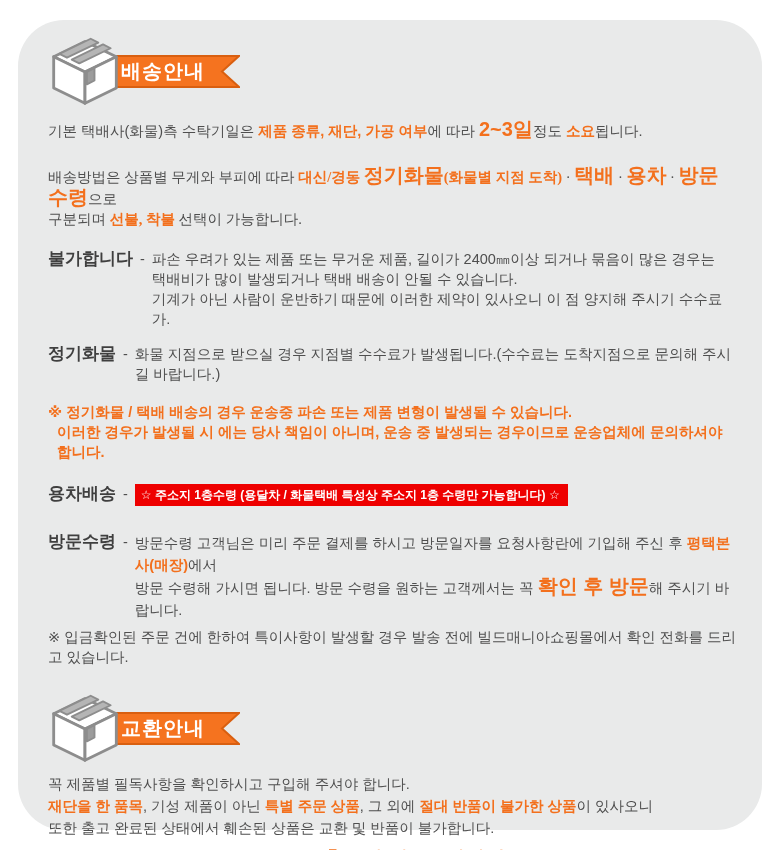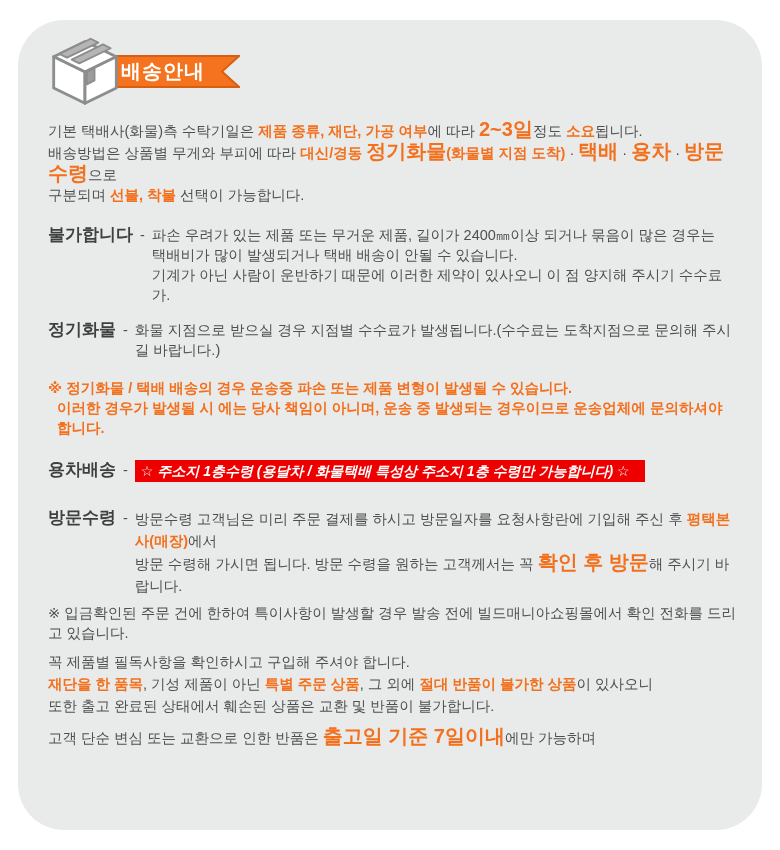--- a/index.html
+++ b/index.html
@@ -18,43 +18,43 @@
   .sec-header{display:flex;align-items:center;height:74px;}
   .box-icon{width:74px;height:74px;flex:none;position:relative;z-index:2;}
   .ribbon{position:relative;width:134px;height:33px;margin-left:-16px;z-index:1;flex:none;}
   .ribbon .ribbon-shape{position:absolute;left:0;top:0;width:100%;height:100%;display:block;}
   .ribbon-label{
     position:absolute;left:4px;right:24px;top:0;bottom:0;display:flex;align-items:center;justify-content:center;
     color:#fff;font-weight:bold;font-size:20px;letter-spacing:1px;white-space:nowrap;
   }
   .para{margin:0;}
   .m-p1{margin-top:11px;}
-  .m-p2{}
+  .m-p2{margin-top:24px;font-family:Liberation Serif, serif;}
   .m-parcel{margin-top:20px;}
   .m-freight{margin-top:15px;}
   .m-warn{margin-top:18px;}
   .m-car{margin-top:22px;}
   .m-pickup{margin-top:26px;}
   .m-note{margin-top:6px;}
   .m-h2{margin-top:24px;}
   .m-x1{margin-top:8px;}
   .m-x2{margin-top:9px;}
   .ob{color:var(--orange);font-weight:bold;}
   .ol{color:var(--orange);font-weight:bold;font-size:20px;line-height:1;}
   .h{color:var(--heading);font-weight:bold;font-size:17px;white-space:nowrap;line-height:20px;}
   .hrow{display:flex;gap:7px;align-items:flex-start;}
   .dash{flex:none;color:var(--text);}
   .lines{flex:1;}
   .lines > div{margin:0;}
   .warn{color:var(--orange);font-weight:bold;}
   .indent{margin-left:9px;}
   .indent-sm{margin-left:6px;}
   .redband{
-    background:var(--red);color:#ffffff;font-weight:bold;font-size:14px;
-    padding:3px 15px 3px 6px;display:inline-block;line-height:16px;font-style:italic;
+    background:var(--red);color:#ffffff;font-weight:bold;font-size:12px;
+    padding:3px 8px 3px 6px;display:inline-block;line-height:16px;
   }
   .lh22 > div{line-height:22px;}
   .s2p2 div{line-height:22px;margin-top:3px;}
   .s2p2 div:first-child{margin-top:0;}
 </style>
 </head>
 <body>
 
 <div class="page">
   <div class="card">
@@ -115,20 +115,36 @@
       <span class="h">방문수령</span>
       <span class="dash">-</span>
       <div class="lines lh22">
         <div><span>방문수령 고객님은 미리 주문 결제를 하시고 방문일자를 요청사항란에 기입해 주신 후 </span><span class="ob">평택본사(매장)</span><span>에서</span></div>
         <div class="indent-sm"><span>방문 수령해 가시면 됩니다. 방문 수령을 원하는 고객께서는 꼭 </span><span class="ol">확인 후 방문</span><span>해 주시기 바랍니다.</span></div>
       </div>
     </div>
 
     <p class="para m-note">※ 입금확인된 주문 건에 한하여 특이사항이 발생할 경우 발송 전에 빌드매니아쇼핑몰에서 확인 전화를 드리고 있습니다.</p>
 
+    <div class="sec-header m-h2">
+      <svg class="box-icon" viewBox="0 0 78 78">
+        <polygon points="39,8 72,24 39,40 6,24" fill="#ffffff" stroke="#8d8d8d" stroke-width="3" stroke-linejoin="round"></polygon>
+        <polygon points="6,24 39,40 39,73 6,57" fill="#ffffff" stroke="#8d8d8d" stroke-width="3" stroke-linejoin="round"></polygon>
+        <polygon points="39,40 72,24 72,57 39,73" fill="#ffffff" stroke="#8d8d8d" stroke-width="3" stroke-linejoin="round"></polygon>
+        <polygon points="12,21 45,5 53,9 20,25" fill="#b5b5b5" stroke="#8d8d8d" stroke-width="2" stroke-linejoin="round"></polygon>
+        <polygon points="25,27 58,11 66,15 33,31" fill="#b5b5b5" stroke="#8d8d8d" stroke-width="2" stroke-linejoin="round"></polygon>
+        <polygon points="41,40 49,36 49,49 41,53" fill="#9c9c9c" stroke="#8d8d8d" stroke-width="2" stroke-linejoin="round"></polygon>
+      </svg>
+      <div class="ribbon">
+        <svg class="ribbon-shape" viewBox="0 0 134 33" preserveAspectRatio="none">
+          <polygon points="1,1 133,1 116,16.5 133,32 1,32" fill="#f5731f" stroke="#d95f10" stroke-width="2"></polygon>
+        </svg>
+        <span class="ribbon-label">교환안내</span>
+      </div>
+    </div>
 
     <div class="m-x1 lh22">
       <div>꼭 제품별 필독사항을 확인하시고 구입해 주셔야 합니다.</div>
       <div><span class="ob">재단을 한 품목</span><span>, 기성 제품이 아닌 </span><span class="ob">특별 주문 상품</span><span>, 그 외에 </span><span class="ob">절대 반품이 불가한 상품</span><span>이 있사오니</span></div>
       <div>또한 출고 완료된 상태에서 훼손된 상품은 교환 및 반품이 불가합니다.</div>
     </div>
 
     <div class="m-x2 s2p2">
       <div><span>고객 단순 변심 또는 교환으로 인한 반품은 </span><span class="ol">출고일 기준 7일이내</span><span>에만 가능하며</span></div>
 

